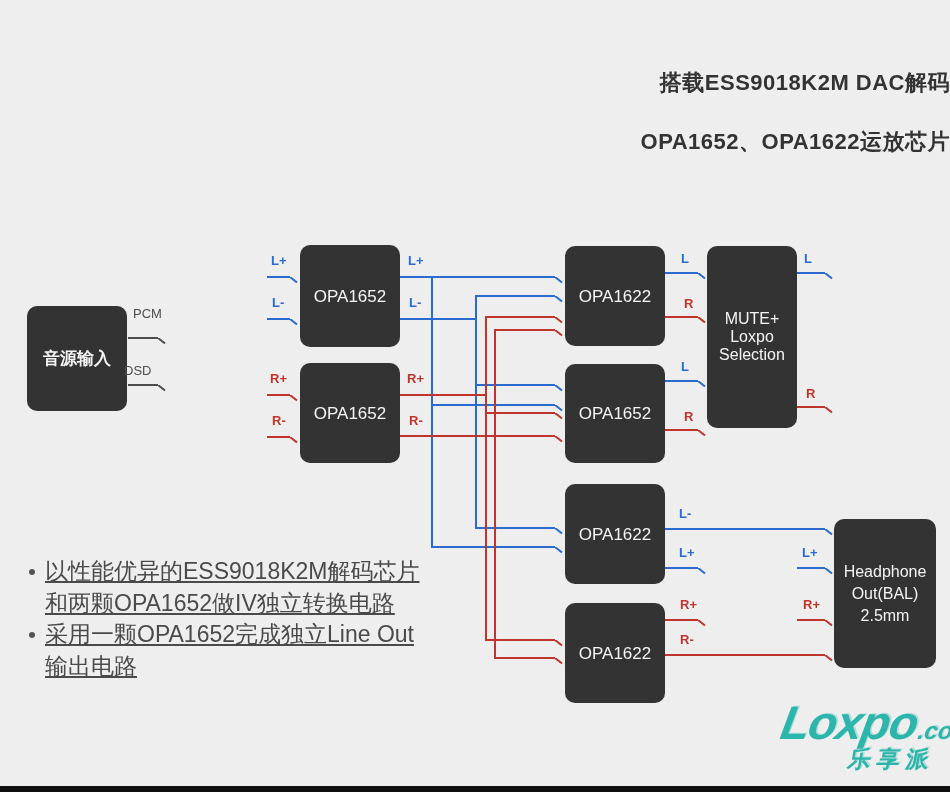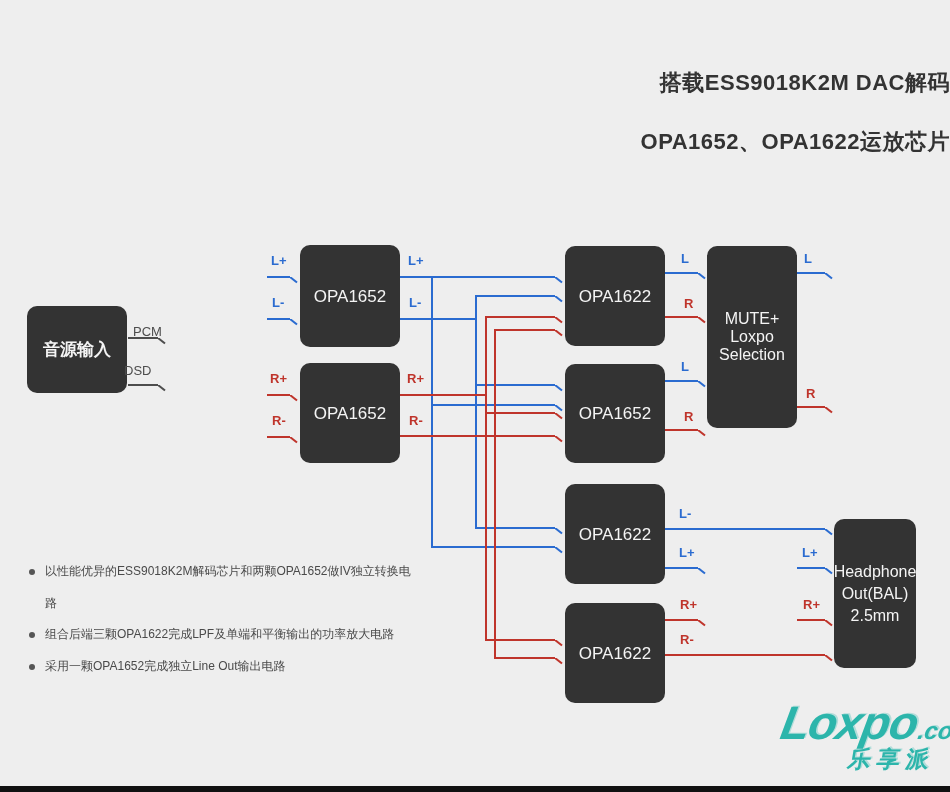--- a/index.html
+++ b/index.html
@@ -37,22 +37,23 @@
   
   .wl{
     position:absolute;z-index:4;font-size:13px;font-weight:600;line-height:14px;
   }
   .wl.b{color:var(--c-blue);} .wl.r{color:var(--c-red);} .wl.g{color:var(--c-gray);font-weight:500;}
   
   .notes{
     position:absolute;left:28px;top:556px;width:392px;list-style:none;z-index:3;
   }
   .notes li{
-    position:relative;padding-left:17px;font-size:12px;line-height:31.5px;
+    position:relative;padding-left:17px;font-size:23px;line-height:31.5px;
     color:var(--c-note);
+    text-decoration:underline;
   }
   .notes li::before{
     content:"";position:absolute;left:1px;top:13px;width:6px;height:6px;
     border-radius:50%;background:#555;
   }
   
   .logo{
     position:absolute;left:779px;top:699px;width:160px;z-index:3;
     color:var(--c-teal);transform:skewX(-10deg);
     text-shadow:1.5px -1.5px 0 rgba(44,181,171,.30);
@@ -120,21 +121,21 @@
       <path class="w-red" d="M495 436 V658 H555" marker-end="url(#ah-red)"></path>
       <path class="w-red" d="M665 317 H698" marker-end="url(#ah-red)"></path>
       <path class="w-red" d="M665 430 H698" marker-end="url(#ah-red)"></path>
       <path class="w-red" d="M797 407 H825" marker-end="url(#ah-red)"></path>
       <path class="w-red" d="M665 620 H698" marker-end="url(#ah-red)"></path>
       <path class="w-red" d="M797 620 H825" marker-end="url(#ah-red)"></path>
       <path class="w-red" d="M665 655 H825" marker-end="url(#ah-red)"></path>
     </g>
   </svg>
 
-  <div class="blk cjk" style="left:27px;top:306px;width:100px;height:87px;">
+  <div class="blk cjk" style="left:27px;top:306px;width:100px;height:105px;">
     <div class="ln">音源输入</div>
   </div>
 
 
   <div class="blk" style="left:300px;top:245px;width:100px;height:102px;">
     <div class="lg">OPA1652</div>
   </div>
 
   <div class="blk" style="left:300px;top:363px;width:100px;height:100px;">
     <div class="lg">OPA1652</div>
@@ -157,27 +158,27 @@
 
   <div class="blk" style="left:565px;top:484px;width:100px;height:100px;">
     <div class="lg">OPA1622</div>
   </div>
 
   <div class="blk" style="left:565px;top:603px;width:100px;height:100px;">
     <div class="lg">OPA1622</div>
   </div>
 
 
-  <div class="blk" style="left:834px;top:519px;width:82px;height:149px;">
+  <div class="blk" style="left:834px;top:519px;width:102px;height:149px;">
     <div class="ln">Headphone</div>
     <div class="ln">Out(BAL)</div>
     <div class="ln">2.5mm</div>
   </div>
 
-  <span class="wl g" style="left:133px;top:325px;text-align:right;">PCM</span>
+  <span class="wl g" style="left:133px;top:307px;text-align:right;">PCM</span>
   <span class="wl g" style="left:124px;top:364px;">DSD</span>
 
   <span class="wl b" style="left:271px;top:254px;">L+</span>
   <span class="wl b" style="left:272px;top:296px;">L-</span>
   <span class="wl r" style="left:270px;top:372px;">R+</span>
   <span class="wl r" style="left:272px;top:414px;">R-</span>
 
   <span class="wl b" style="left:408px;top:254px;">L+</span>
   <span class="wl b" style="left:409px;top:296px;">L-</span>
   <span class="wl r" style="left:407px;top:372px;">R+</span>
@@ -193,21 +194,20 @@
 
   <span class="wl b" style="left:679px;top:507px;">L-</span>
   <span class="wl b" style="left:679px;top:546px;">L+</span>
   <span class="wl r" style="left:680px;top:598px;">R+</span>
   <span class="wl r" style="left:680px;top:633px;">R-</span>
   <span class="wl b" style="left:802px;top:546px;">L+</span>
   <span class="wl r" style="left:803px;top:598px;">R+</span>
 
   <ul class="notes">
     <li>以性能优异的ESS9018K2M解码芯片和两颗OPA1652做IV独立转换电路</li>
-    <li>组合后端三颗OPA1622完成LPF及单端和平衡输出的功率放大电路</li>
     <li>采用一颗OPA1652完成独立Line Out输出电路</li>
   </ul>
 
   <div class="logo">
     <div class="row1">
       <span class="brand">Loxpo</span>
       <span class="dom">.com</span>
     </div>
     <div class="cn">乐享派</div>
   </div>

